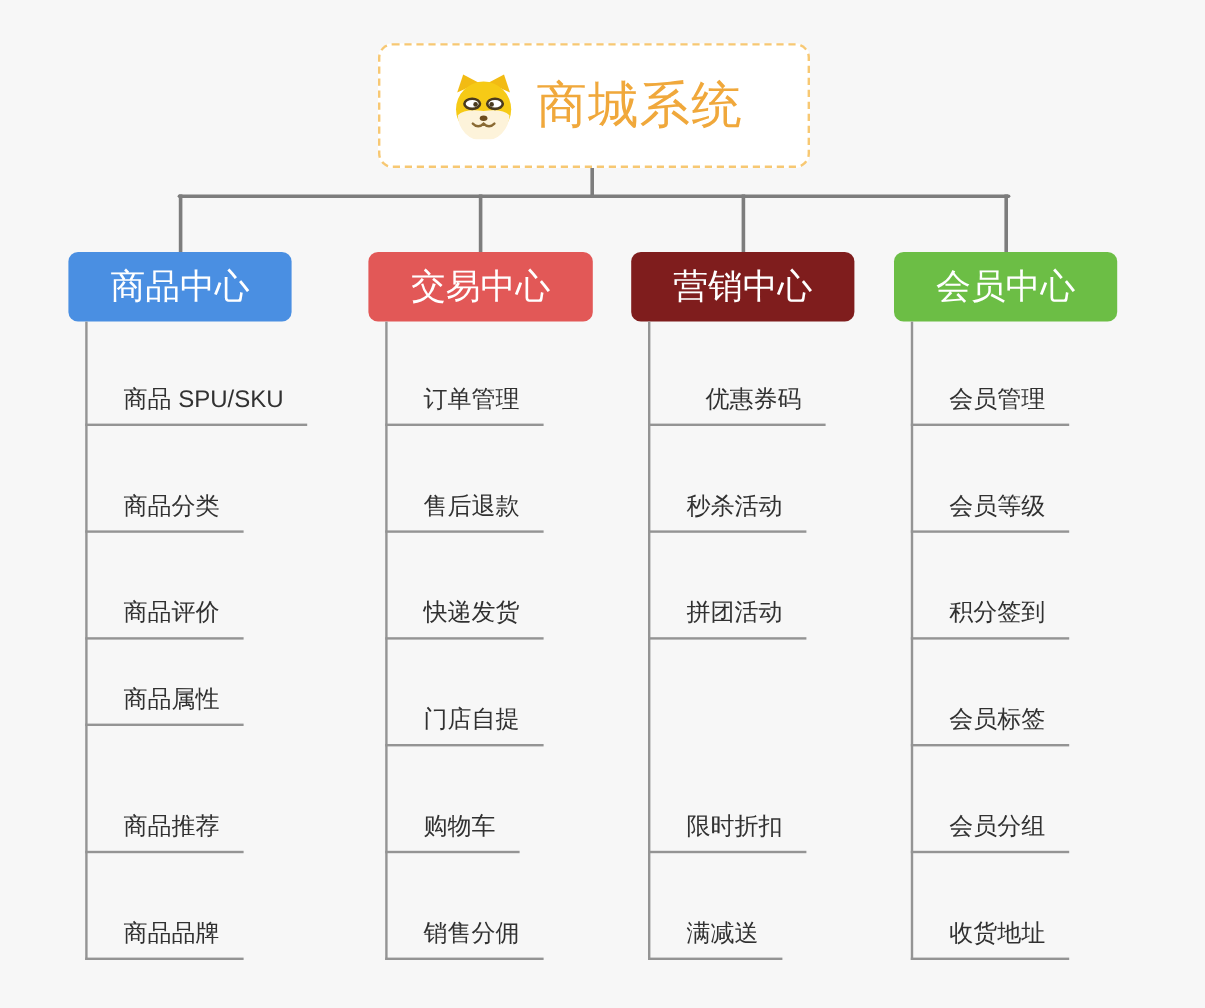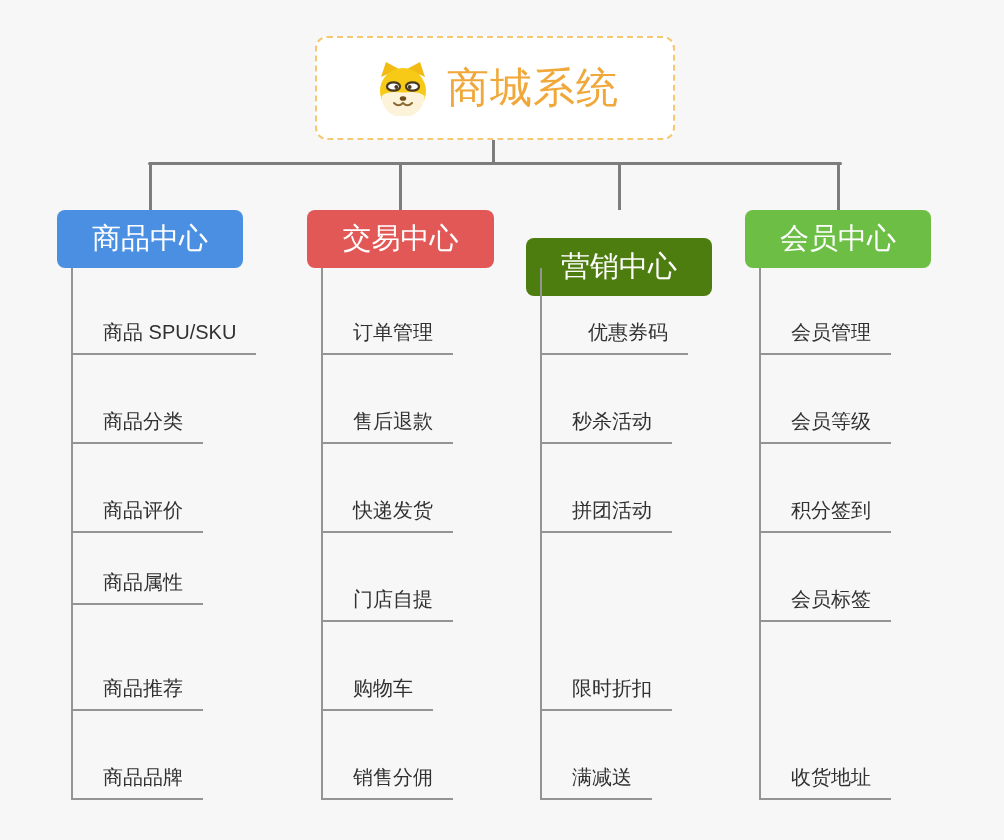--- a/index.html
+++ b/index.html
@@ -93,33 +93,34 @@
         <div class="trunk"></div>
         <div class="leaf" style="top: 99px;">订单管理</div>
         <div class="leaf" style="top: 188px;">售后退款</div>
         <div class="leaf" style="top: 277px;">快递发货</div>
         <div class="leaf" style="top: 366px;">门店自提</div>
         <div class="leaf" style="top: 455px;">购物车</div>
         <div class="leaf" style="top: 544px;">销售分佣</div>
       </div>
       <div class="conn conn-drop" style="left: 618px;"></div>
       <div class="column" style="left: 526px; width: 186px;">
-        <div class="branch-head" style="background: #4d7c0f; margin-top: 28px;">营销中心</div>
+        <div class="branch-head" style="background: #7f1d1d;">营销中心</div>
         <div class="trunk"></div>
         <div class="leaf" style="top: 99px; padding-left: 48px;">优惠券码</div>
         <div class="leaf" style="top: 188px;">秒杀活动</div>
         <div class="leaf" style="top: 277px;">拼团活动</div>
         <div class="leaf" style="top: 455px;">限时折扣</div>
         <div class="leaf" style="top: 544px;">满减送</div>
       </div>
       <div class="conn conn-drop" style="left: 837px;"></div>
       <div class="column" style="left: 745px; width: 186px;">
         <div class="branch-head" style="background: rgb(108, 190, 69);">会员中心</div>
         <div class="trunk"></div>
         <div class="leaf" style="top: 99px;">会员管理</div>
         <div class="leaf" style="top: 188px;">会员等级</div>
         <div class="leaf" style="top: 277px;">积分签到</div>
         <div class="leaf" style="top: 366px;">会员标签</div>
+        <div class="leaf" style="top: 455px;">会员分组</div>
         <div class="leaf" style="top: 544px;">收货地址</div>
       </div>
     </div>
 
 </div>
 
 </body></html>

